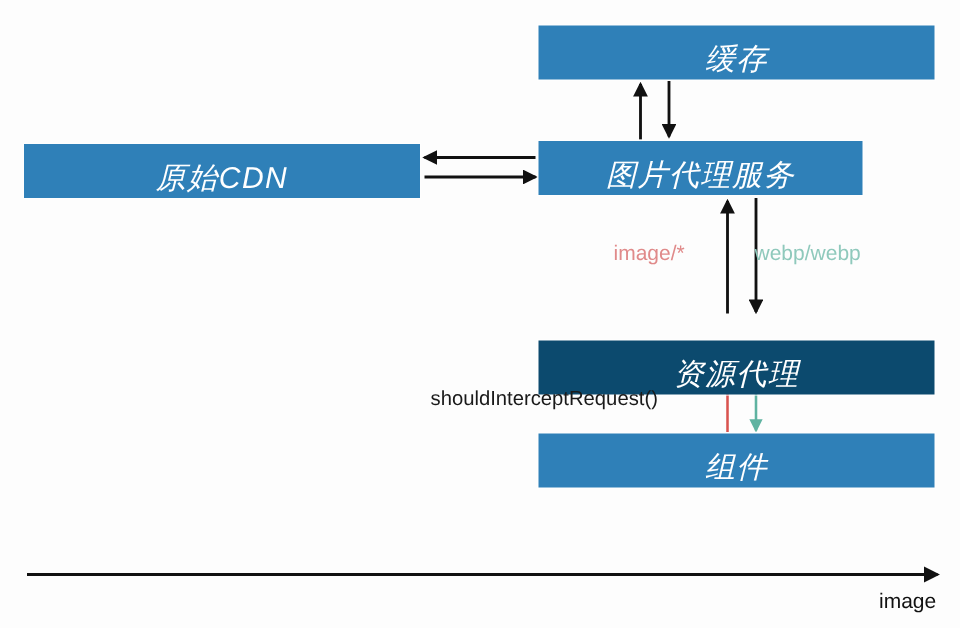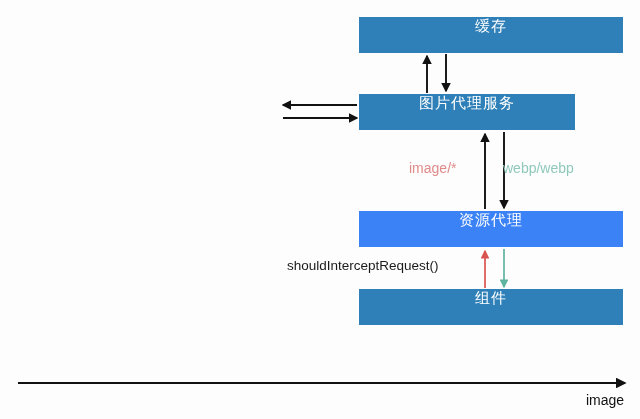--- a/index.html
+++ b/index.html
@@ -12,29 +12,30 @@
     width: 640px;
     height: 419px;
     background: #fdfdfd;
     overflow: hidden;
     font-family: "Liberation Sans", "DejaVu Sans", sans-serif;
   }
   .node {
     position: absolute;
     box-sizing: border-box;
     display: flex;
-    align-items: flex-start;
+    align-items: flex-end;
     justify-content: center;
     color: #ffffff;
-    font-size: 15px;
+    font-size: 20px;
     letter-spacing: 1px;
     box-shadow: 0 0 0 1px rgba(255,255,255,0.55);
+    font-style: italic;
   }
   .node.blue  { background: #2f80b8; }
-  .node.red   { background: #3b82f6; }
+  .node.red   { background: #0c4a6e; margin-top: 16px; }
 
   
   #node-cache        { left: 359px; top: 17px;  width: 264px; height: 36px; }
   
   #node-cdn          { left: 16px;  top: 96px;  width: 264px; height: 36px; }
   
   #node-imgproxy     { left: 359px; top: 94px;  width: 216px; height: 36px; }
   
   #node-resproxy     { left: 359px; top: 211px; width: 264px; height: 36px; }
   
@@ -107,20 +108,23 @@
     <line x1="504" y1="249" x2="504" y2="287" stroke="#5fb3a1" stroke-width="1.7" marker-end="url(#arrow-teal)"></line>
 
     
     <line x1="18" y1="383" x2="625" y2="383" stroke="#111111" stroke-width="2.1" marker-end="url(#arrow-black)"></line>
   </svg>
 
   <div id="node-cache" class="node blue">
     <span>缓存</span>
   </div>
 
+  <div id="node-cdn" class="node blue">
+    <span>原始CDN</span>
+  </div>
 
   <div id="node-imgproxy" class="node blue">
     <span>图片代理服务</span>
   </div>
 
   <div id="node-resproxy" class="node red">
     <span>资源代理</span>
   </div>
 
   <div id="node-component" class="node blue">

